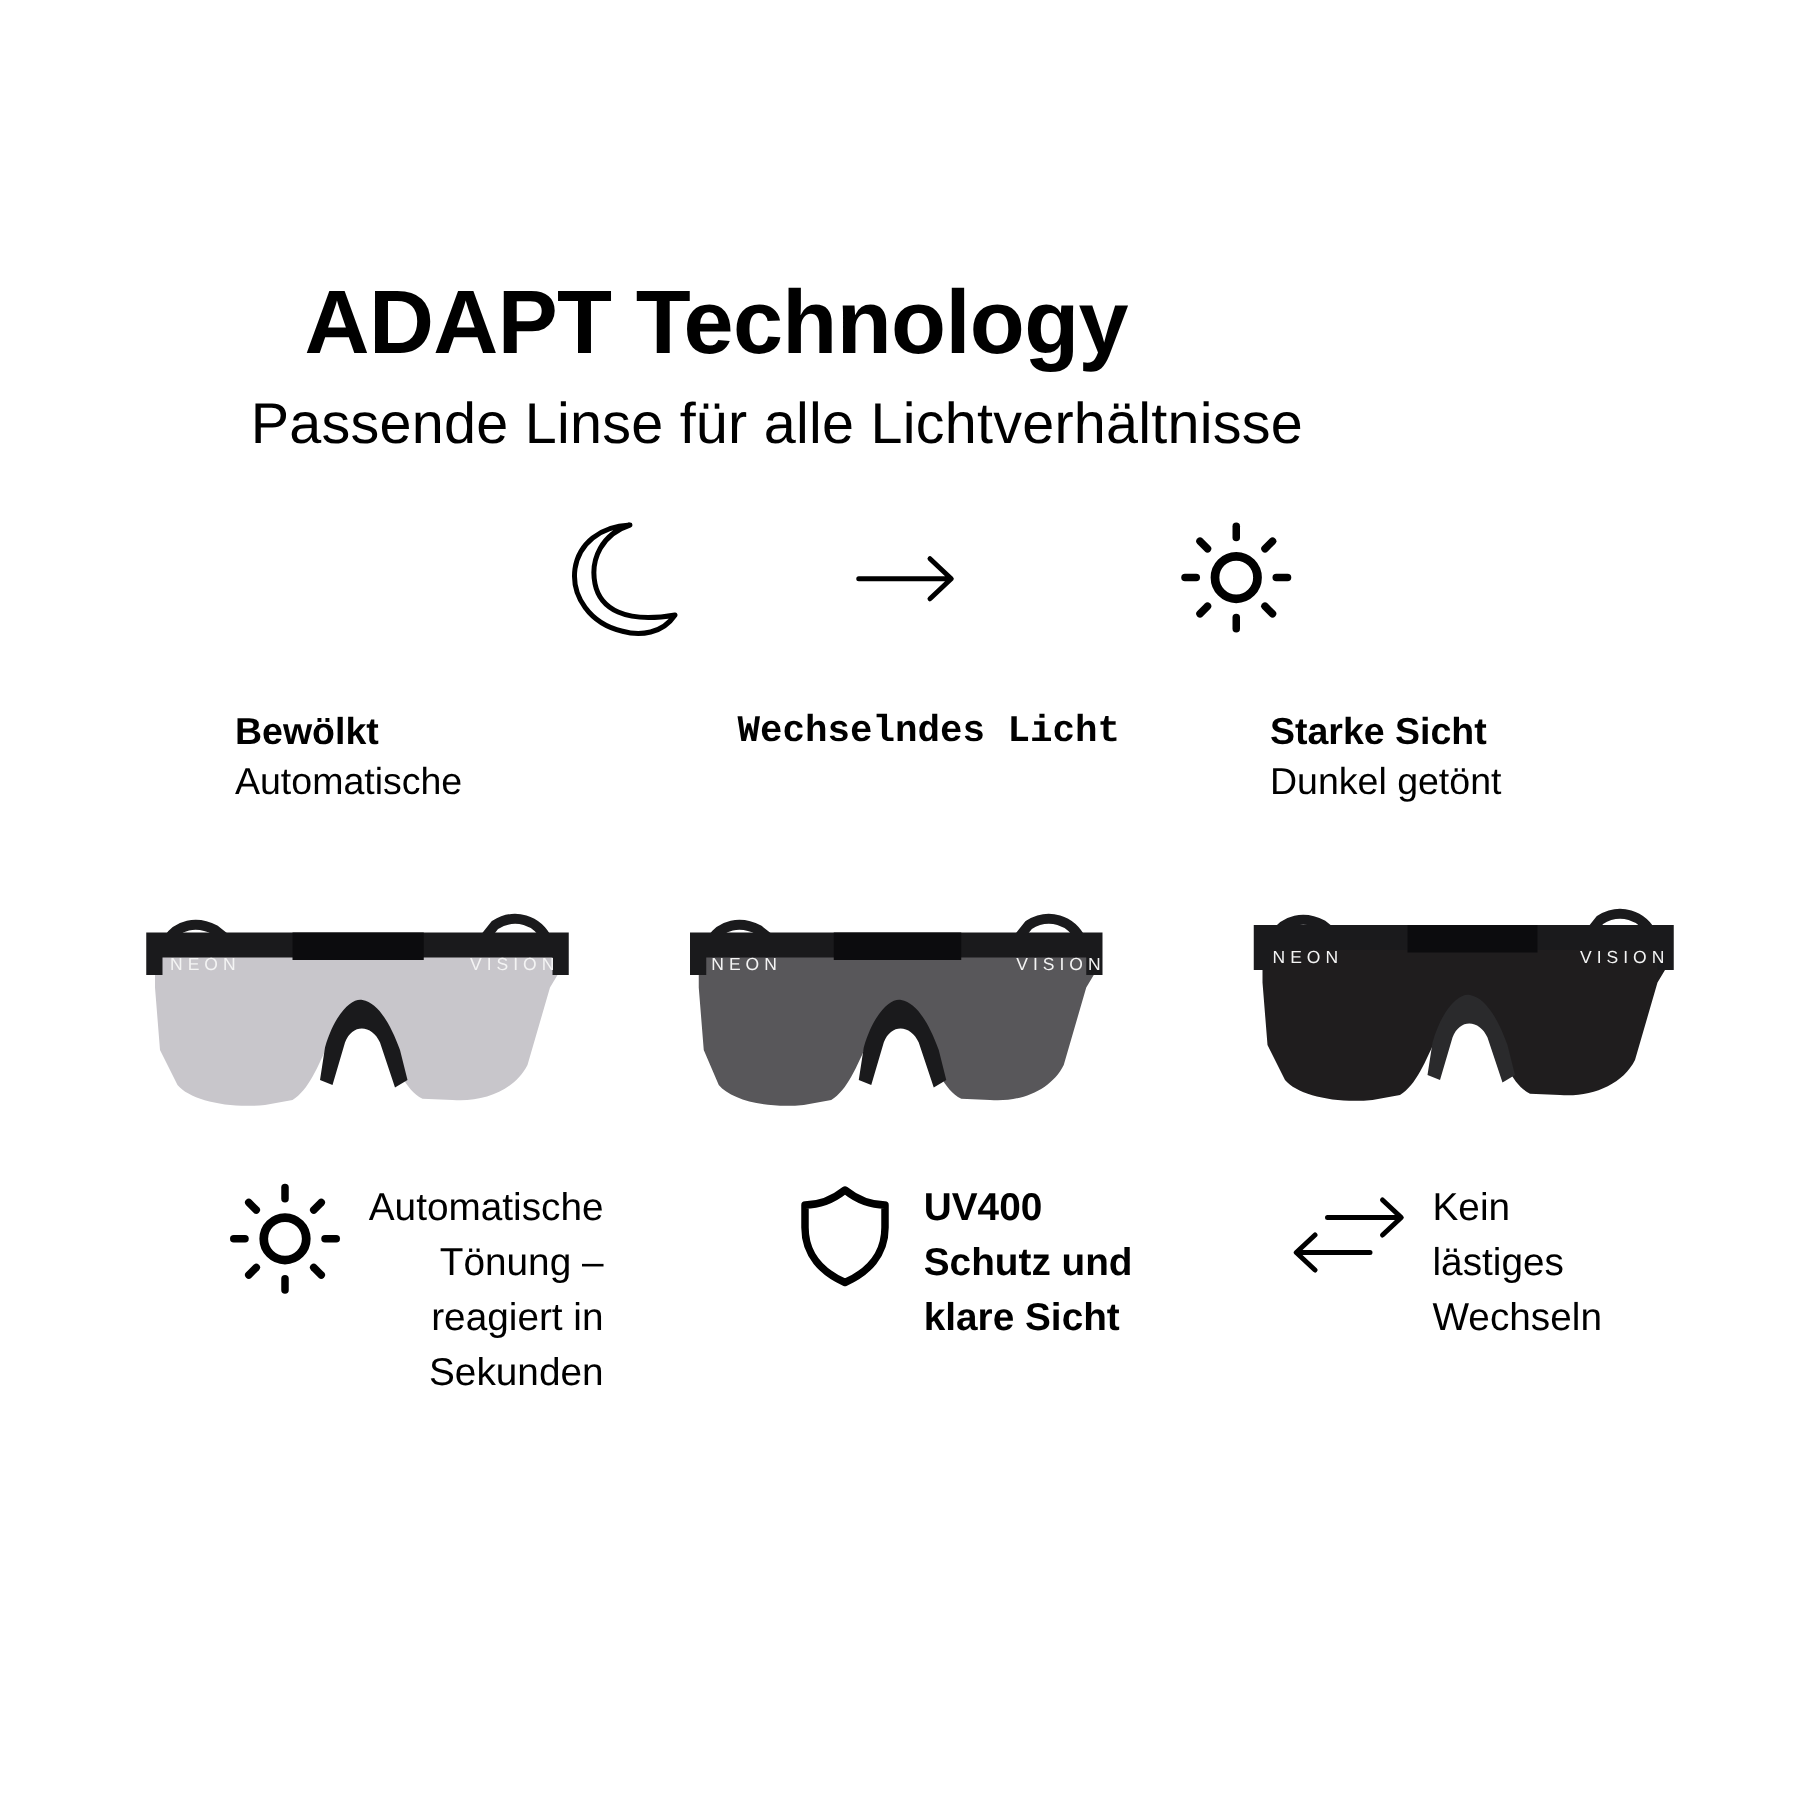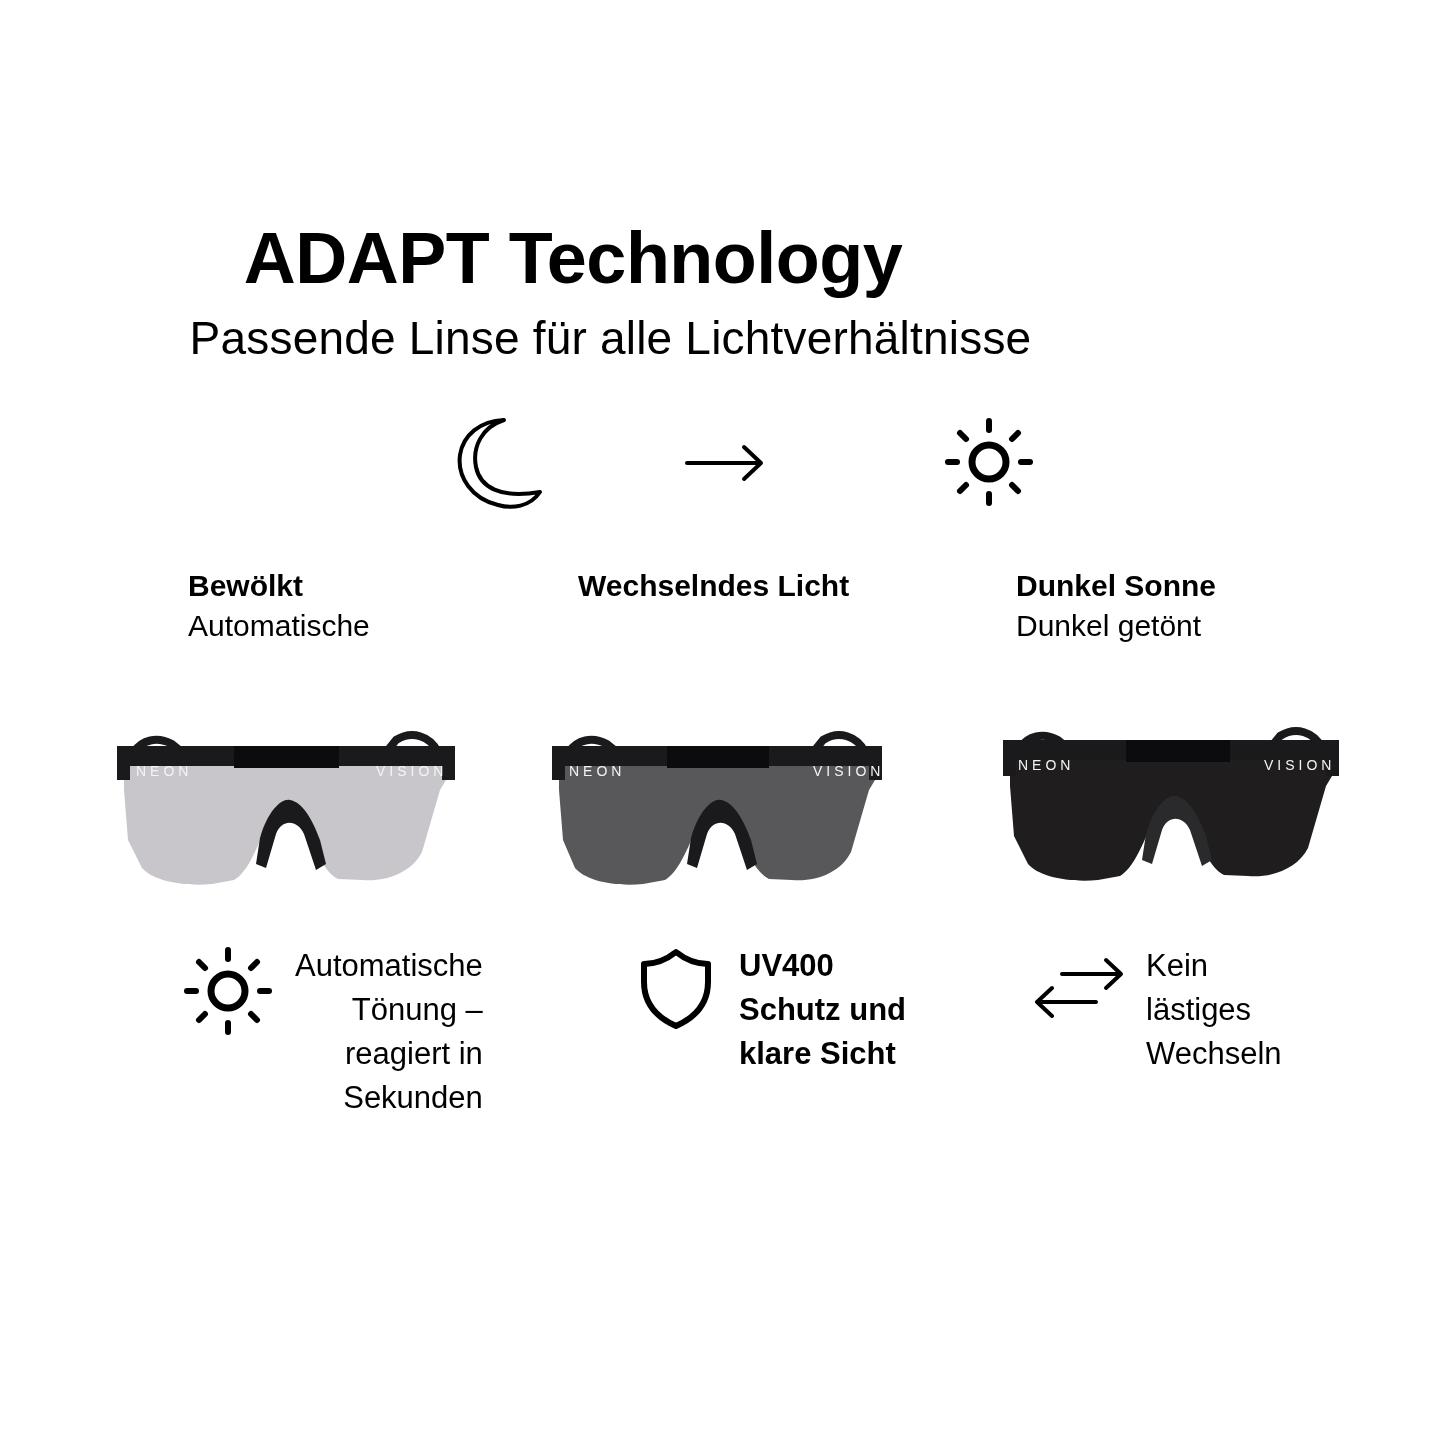--- a/index.html
+++ b/index.html
@@ -7,21 +7,21 @@
     width: 1445px; height: 1445px; background: #ffffff; position: relative; overflow: hidden;
     font-family: "Liberation Sans", sans-serif; color: #000;
   }
   .abs { position: absolute; }
   .title {
     left: 0; width: 1146px; top: 218px; text-align: center;
     font-size: 72px; font-weight: bold; letter-spacing: -0.5px; line-height: 80px;
   }
   .subtitle {
     left: 0; width: 1221px; top: 310px; text-align: center;
-    font-size: 46px; line-height: 56px; letter-spacing: 0.2px;
+    font-size: 46px; line-height: 56px; letter-spacing: 0.2px; padding-left: 11px;
   }
   .icon svg { display: block; }
   .cond-title { font-size: 30px; font-weight: bold; line-height: 40px; white-space: nowrap; }
   .cond-sub { font-size: 30px; line-height: 40px; white-space: nowrap; }
   .feature-text { font-size: 31px; line-height: 44px; }
   .glasses svg { display: block; }
 </style>
 </head>
 <body>
 
@@ -51,25 +51,25 @@
       <line x1="74" y1="16" x2="68" y2="22"></line>
       <line x1="16" y1="74" x2="22" y2="68"></line>
     </g>
   </svg>
 </div>
 
 <div class="abs" style="left:188px; top:566px;">
   <div class="cond-title">Bewölkt</div>
   <div class="cond-sub">Automatische</div>
 </div>
-<div class="abs" style="left:578px; top:566px;">
+<div class="abs" style="left:590px; top:566px;font-family:Liberation Mono, monospace;">
   <div class="cond-title">Wechselndes Licht</div>
 </div>
 <div class="abs" style="left:1016px; top:566px;">
-  <div class="cond-title">Dunkel Sonne</div>
+  <div class="cond-title">Starke Sicht</div>
   <div class="cond-sub">Dunkel getönt</div>
 </div>
 
 <div class="abs glasses" style="left:112px; top:722px;">
   <svg width="348" height="170" viewBox="0 0 348 170">
     <path d="M22 30 C30 18 45 14 60 22 L70 30" fill="none" stroke="#1a1a1c" stroke-width="8" stroke-linecap="round"></path>
     <path d="M326 30 C318 14 300 8 284 18 L276 28" fill="none" stroke="#1a1a1c" stroke-width="8" stroke-linecap="round"></path>
     <path d="M12 40 L334 40 L334 58 L328 68 L310 130 C300 150 275 160 250 158 L226 157 C212 150 205 130 195 110 C182 82 164 82 152 110 C142 132 135 150 122 158 L100 162 C70 165 40 158 30 146 L16 118 L12 68 Z" fill="#c8c6cb"></path>
     <path d="M5 24 L343 24 L343 58 L330 58 L330 44 L18 44 L18 58 L5 58 Z" fill="#1a1a1c"></path>
     <rect x="122" y="24" width="105" height="22" fill="#0c0c0e"></rect>

